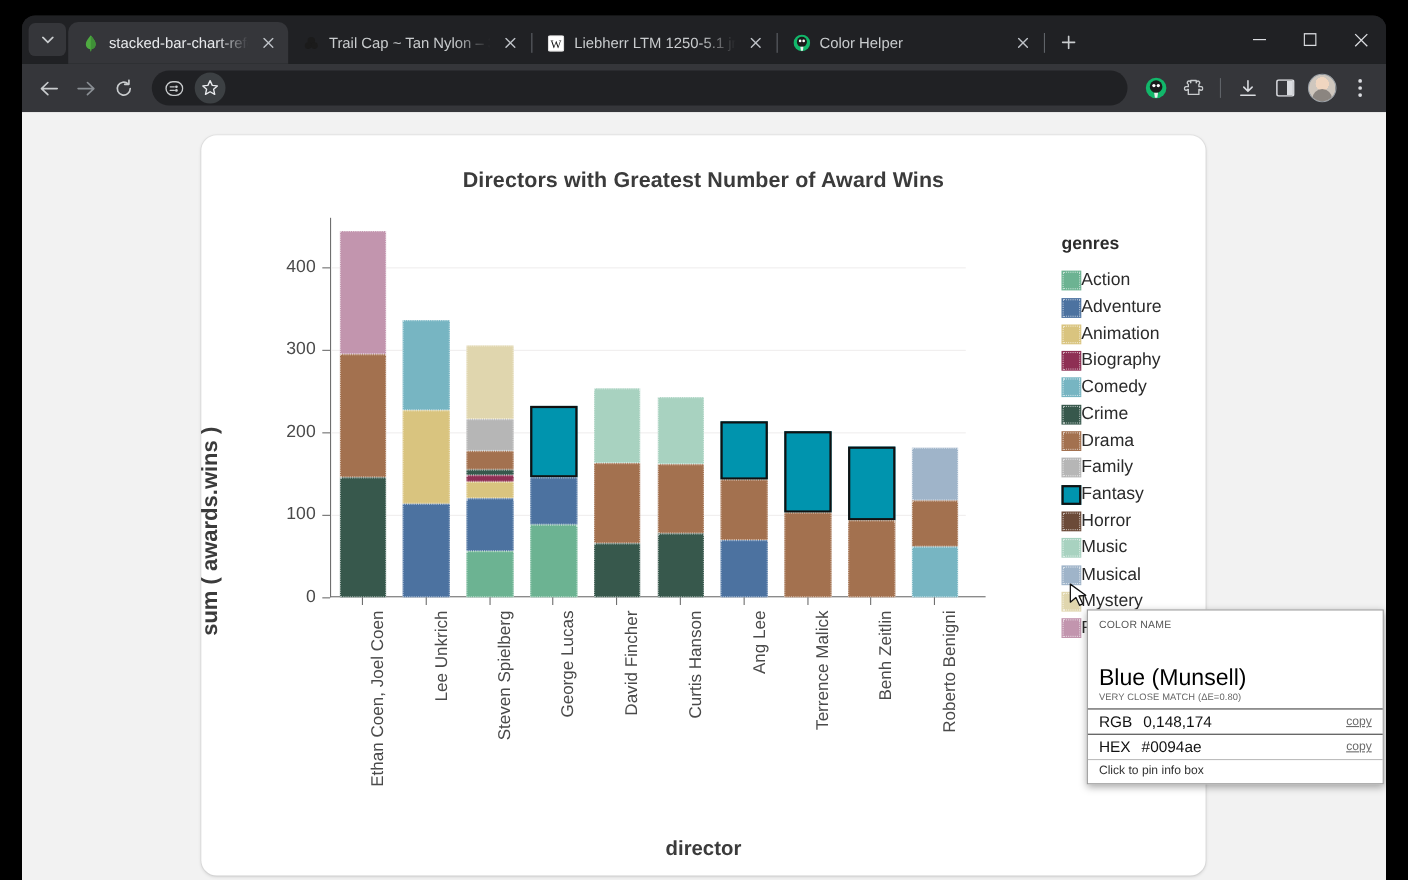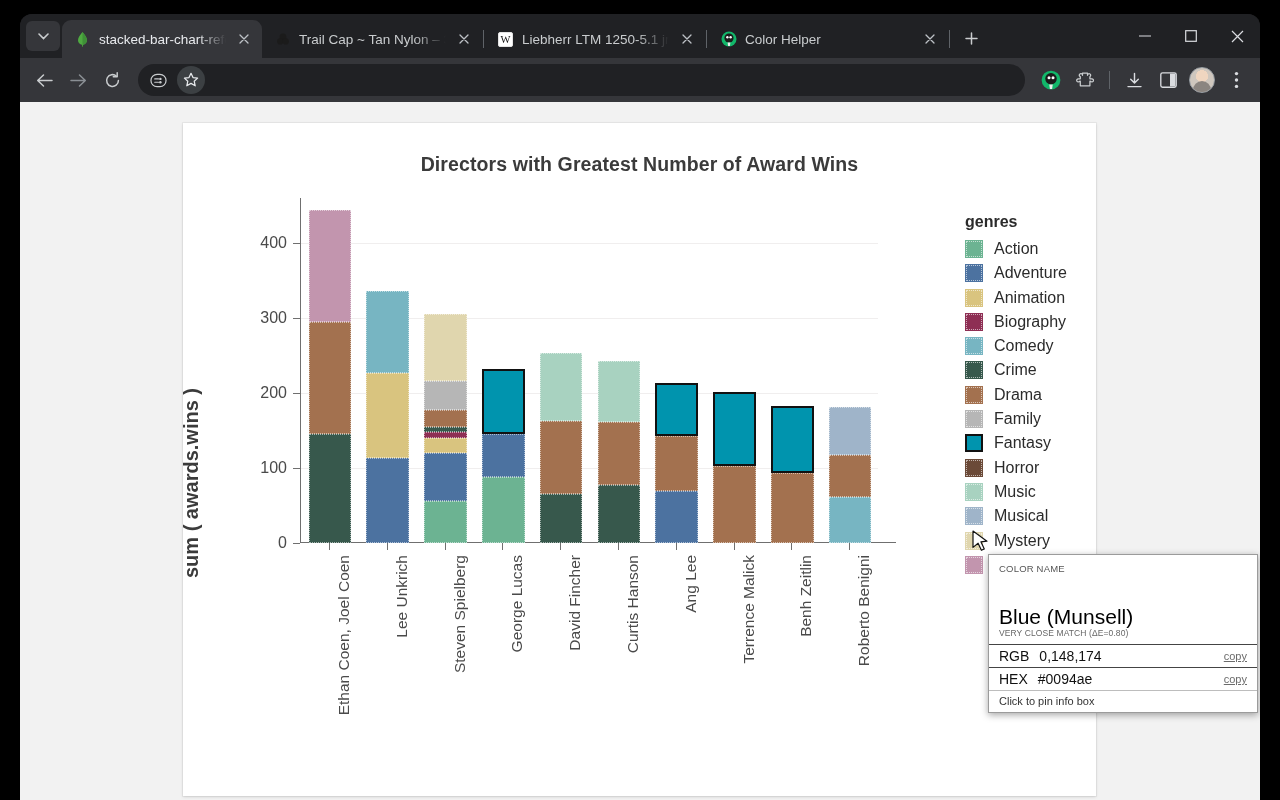--- a/index.html
+++ b/index.html
@@ -90,21 +90,21 @@
     transform: translateX(-50%); border-radius: 9px 9px 0 0; background: #8b8580;
   }
 
   
   .page {
     position: relative; height: calc(786px - 88px); background: #fff; overflow: hidden;
   }
   .viewer-bg { position: absolute; inset: 0; background: #f2f2f2; }
   .img-card {
     position: absolute; left: 163px; top: 21px; width: 913px; height: 673px;
-    background: #fff; border-radius: 0;
+    background: #fff; border-radius: 14px;
     box-shadow: 0 1px 3px rgba(0,0,0,.13), 0 0 0 1px rgba(0,0,0,.04);
   }
 
   
   .chart { position: absolute; inset: 0; }
   .chart-title {
     position: absolute; left: 0; right: 0; top: 30px; text-align: center;
     font-size: 19.5px; font-weight: bold; color: #3b3b3b; letter-spacing: .1px;
   }
   .ylabel {
@@ -135,21 +135,21 @@
 
   .xtick { position: absolute; top: 100%; width: 1px; height: 7px; background: #6f6f6f; }
   .xcat {
     position: absolute; top: calc(100% + 12px); font-size: 15.5px; color: #4a4a4a;
     white-space: nowrap; transform-origin: left top; transform: rotate(-90deg) translateX(-100%);
   }
 
   
   .legend { position: absolute; left: 782px; top: 90px; width: 150px; }
   .legend-title { font-size: 16px; font-weight: bold; color: #2b2b2b; margin-bottom: 9px; }
-  .legend-item { display: flex; align-items: flex-start; gap: 11px; height: 24.3px; }
+  .legend-item { display: flex; align-items: flex-end; gap: 0; height: 24.3px; }
   .swatch { width: 18px; height: 18px; flex: none; outline: .5px dotted rgba(255,255,255,.6);
             outline-offset: -2px; }
   .swatch.hl { outline: none; border: 2px solid #111; }
   .legend-label { font-size: 16px; color: #2b2b2b; white-space: nowrap; }
 
   
   .cursor { position: absolute; left: 952px; top: 428px; width: 17px; height: 25px; z-index: 40; }
 
   
   .infobox {
@@ -351,20 +351,21 @@
     </div>
 
     <div class="page">
       <div class="viewer-bg"></div>
 
       <div class="img-card">
         <div class="chart">
 
           <div class="chart-title">Directors with Greatest Number of Award Wins</div>
           <div class="ylabel">sum ( awards.wins )</div>
+          <div class="xlabel">director</div>
 
           <div class="plot" id="plot">
             <div class="axis-y"></div>
             <div class="axis-x"></div>
             <div id="gridlines">
                 <div class="gridline" style="top: 270px;"></div>
                 <div class="gridline" style="top: 195px;"></div>
                 <div class="gridline" style="top: 120px;"></div>
                 <div class="gridline" style="top: 45px;"></div>
               </div>

